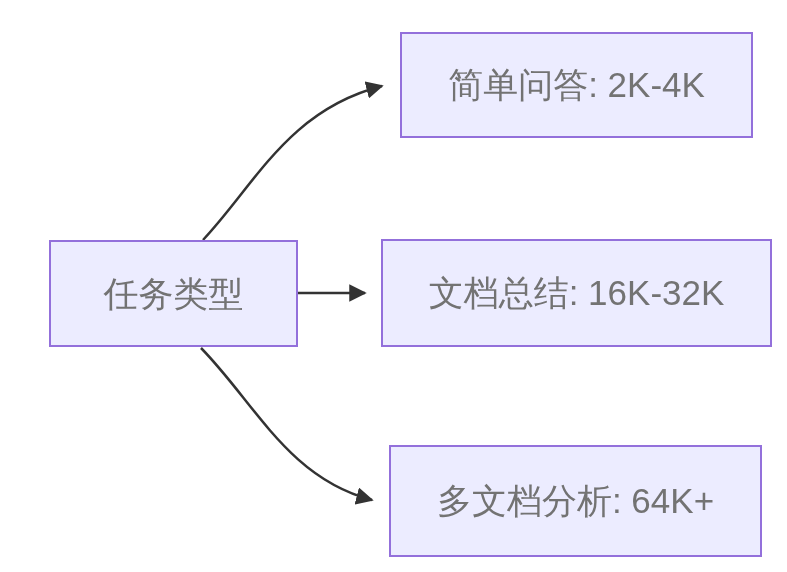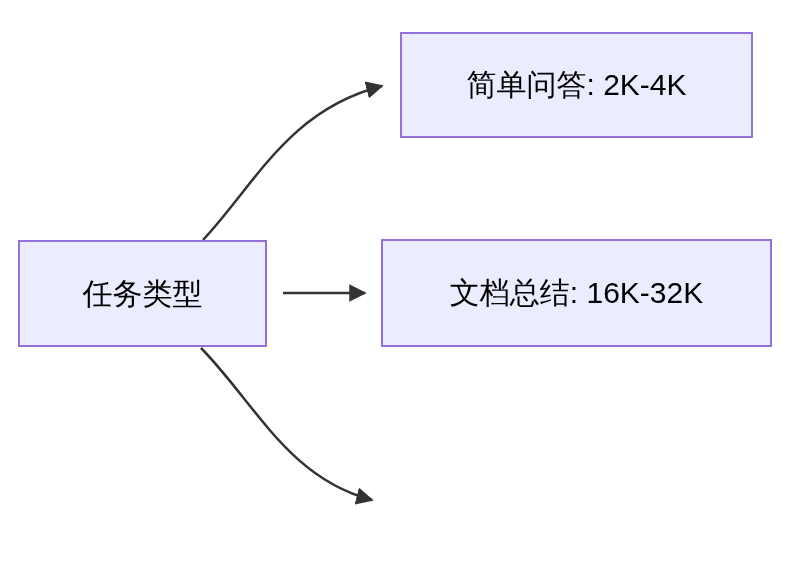--- a/index.html
+++ b/index.html
@@ -20,30 +20,30 @@
     left: 0;
     top: 0;
     width: 787px;
     height: 572px;
   }
   .node {
     position: absolute;
     box-sizing: border-box;
     background: #ECECFF;
     border: 2px solid #9370DB;
-    color: #000000;
-    font-size: 30px;
+    color: #737373;
+    font-size: 35px;
     line-height: 1.2;
     display: flex;
     align-items: center;
     justify-content: center;
     text-align: center;
     white-space: nowrap;
   }
-  .node-root   { left: 18px;  top: 240px; width: 249px; height: 107px; }
+  .node-root   { left: 49px;  top: 240px; width: 249px; height: 107px; }
   .node-child1 { left: 400px; top: 32px;  width: 353px; height: 106px; }
   .node-child2 { left: 381px; top: 239px; width: 391px; height: 108px; text-align: right; }
   .node-child3 { left: 389px; top: 445px; width: 373px; height: 112px; }
   .edge-path {
     fill: none;
     stroke: #333333;
     stroke-width: 2.5px;
   }
 </style>
 </head>
@@ -67,14 +67,17 @@
   </div>
 
   <div class="node node-child1">
     <span>简单问答: 2K-4K</span>
   </div>
 
   <div class="node node-child2">
     <span>文档总结: 16K-32K</span>
   </div>
 
+  <div class="node node-child3">
+    <span>多文档分析: 64K+</span>
+  </div>
 
 </div>
 
 </body></html>

